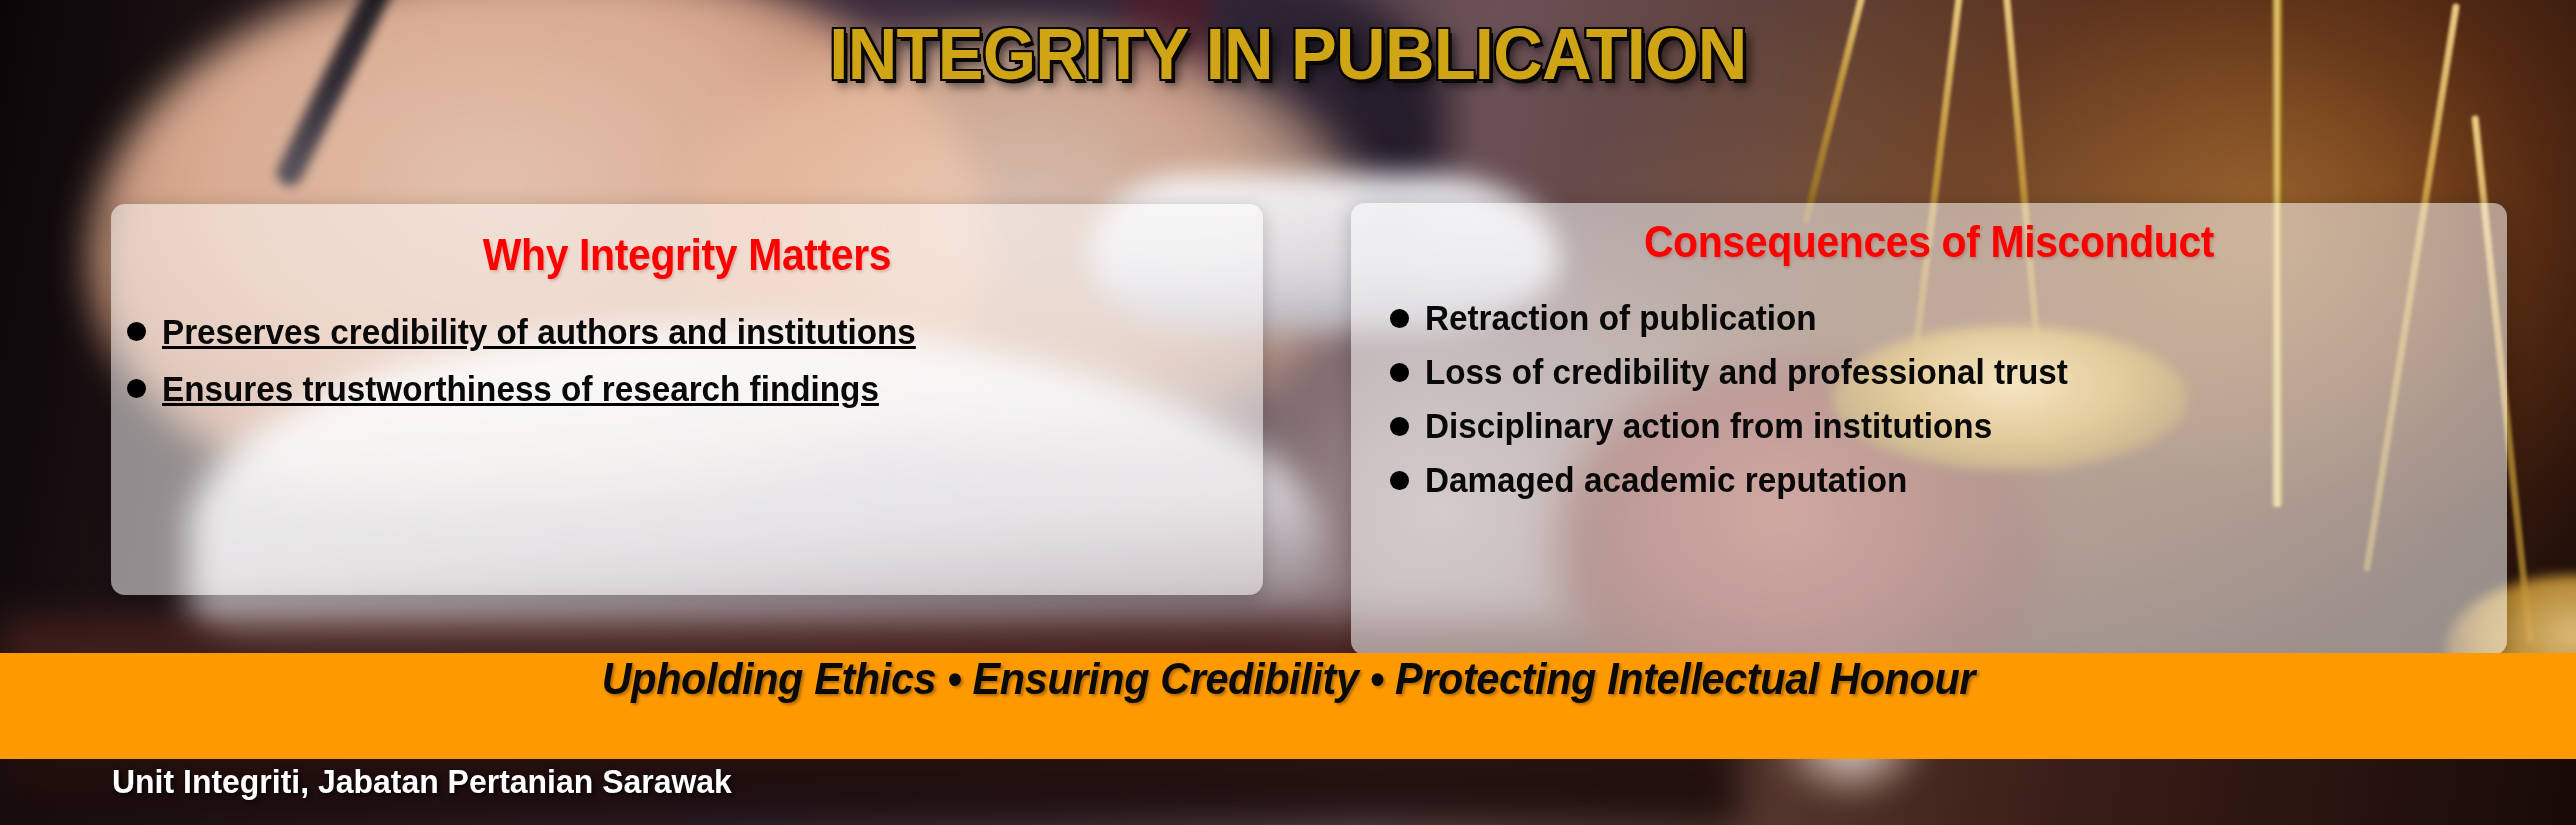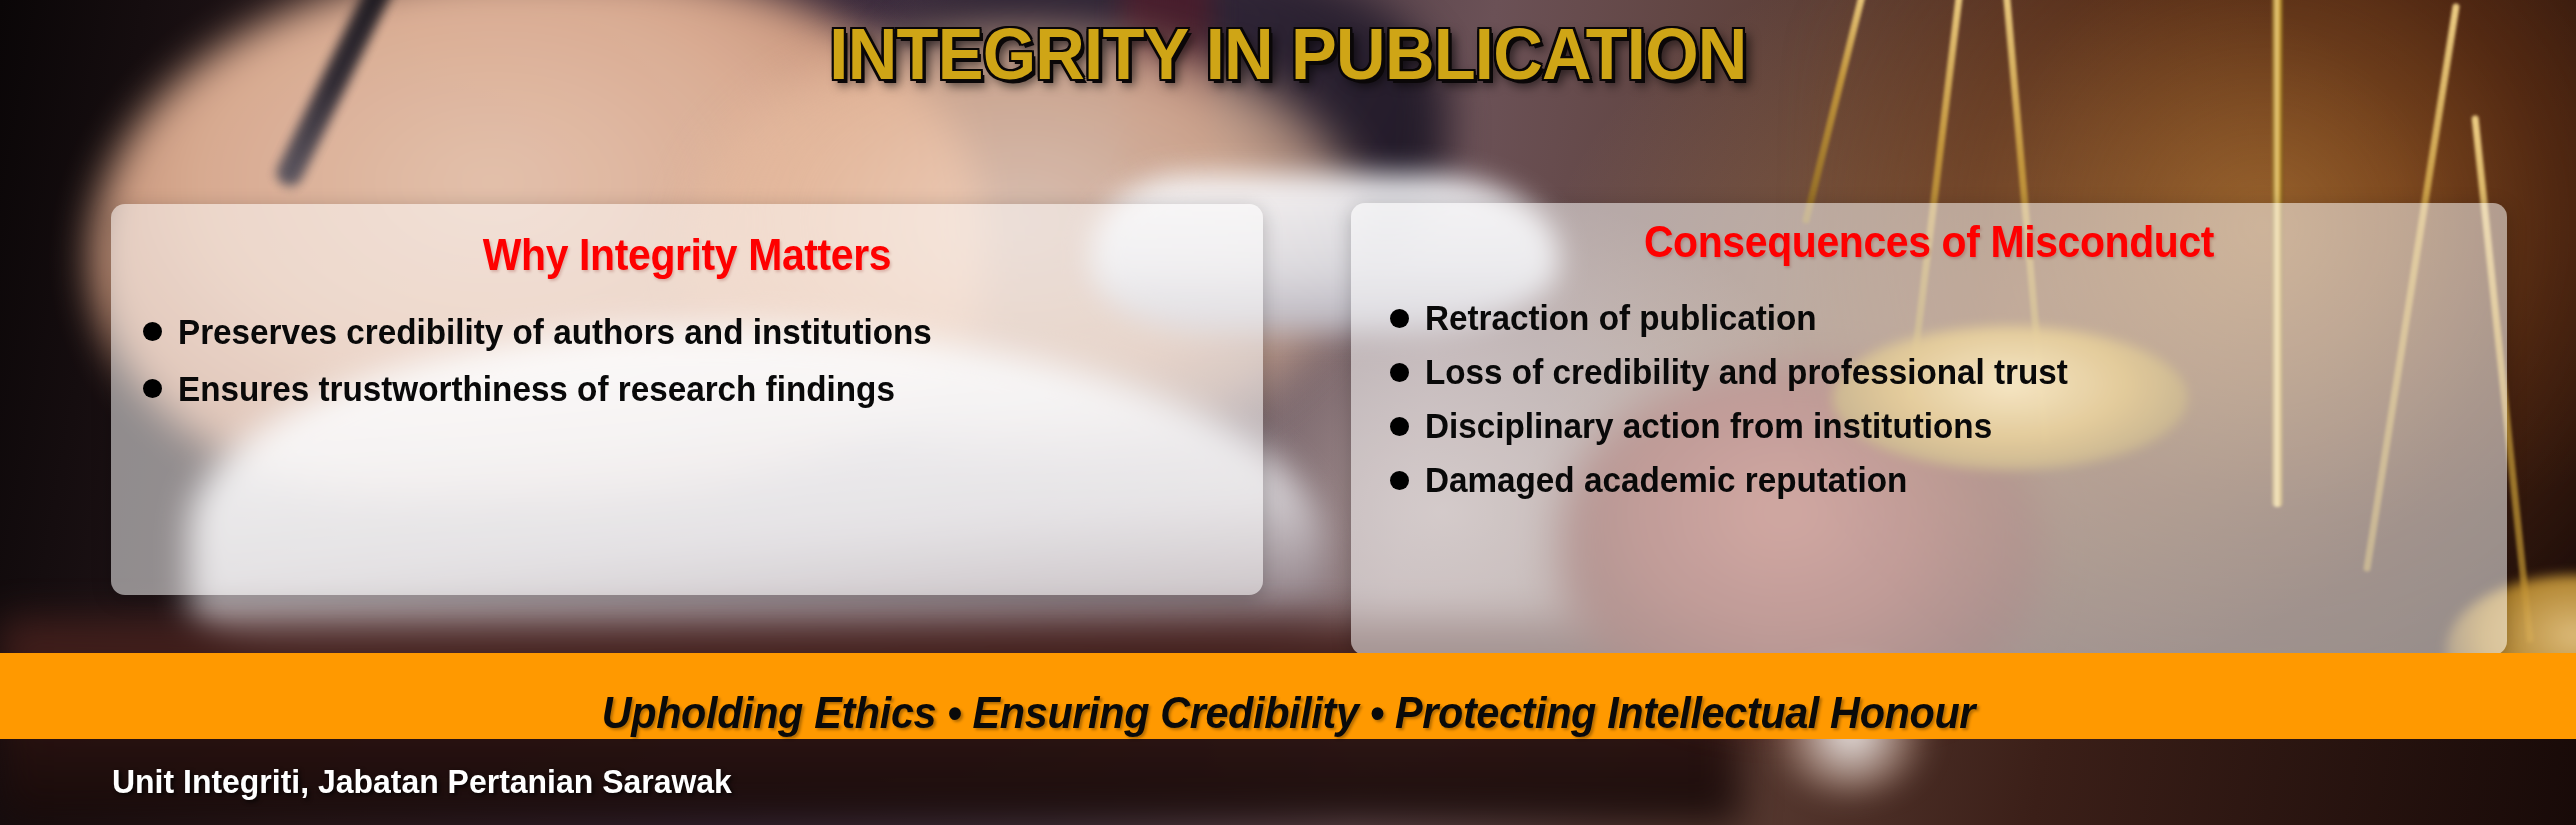--- a/index.html
+++ b/index.html
@@ -187,21 +187,21 @@
     white-space: nowrap;
   }
   .card-left .card-head  { margin-top: 29px; }
   .card-right .card-head { margin-top: 16.7px; }
 
   .bullets {
     list-style: none;
     margin: 0;
     padding: 0;
   }
-  .card-left .bullets  { margin-top: 19.7px; padding-left: 32px; }
+  .card-left .bullets  { margin-top: 19.7px; padding-left: 16px; text-decoration: underline; }
   .card-right .bullets { margin-top: 10.6px; padding-left: 39px; }
 
   .bullets li {
     display: flex;
     align-items: center;
     color: #090909;
     font-weight: 900;
     font-size: 35px;
     line-height: 1.0;
     white-space: nowrap;
@@ -217,24 +217,24 @@
     margin-right: 16px;
     margin-top: 1.5px;
   }
   .bullets li .btext { transform: scaleX(0.95); transform-origin: left center; }
 
   
   .tagline-bar {
     position: absolute;
     left: 0; right: 0;
     top: 653px;
-    height: 86px;
+    height: 106px;
     background: #ff9900;
     display: flex;
-    align-items: flex-end;
+    align-items: flex-start;
     justify-content: center;
   }
   .tagline {
     font-size: 45px;
     font-weight: 900;
     font-style: italic;
     color: #0a0a0a;
     letter-spacing: -0.4px;
     transform: scaleX(0.92);
     text-shadow: 2.3px 2.3px 3px rgba(0,0,0,0.30);

